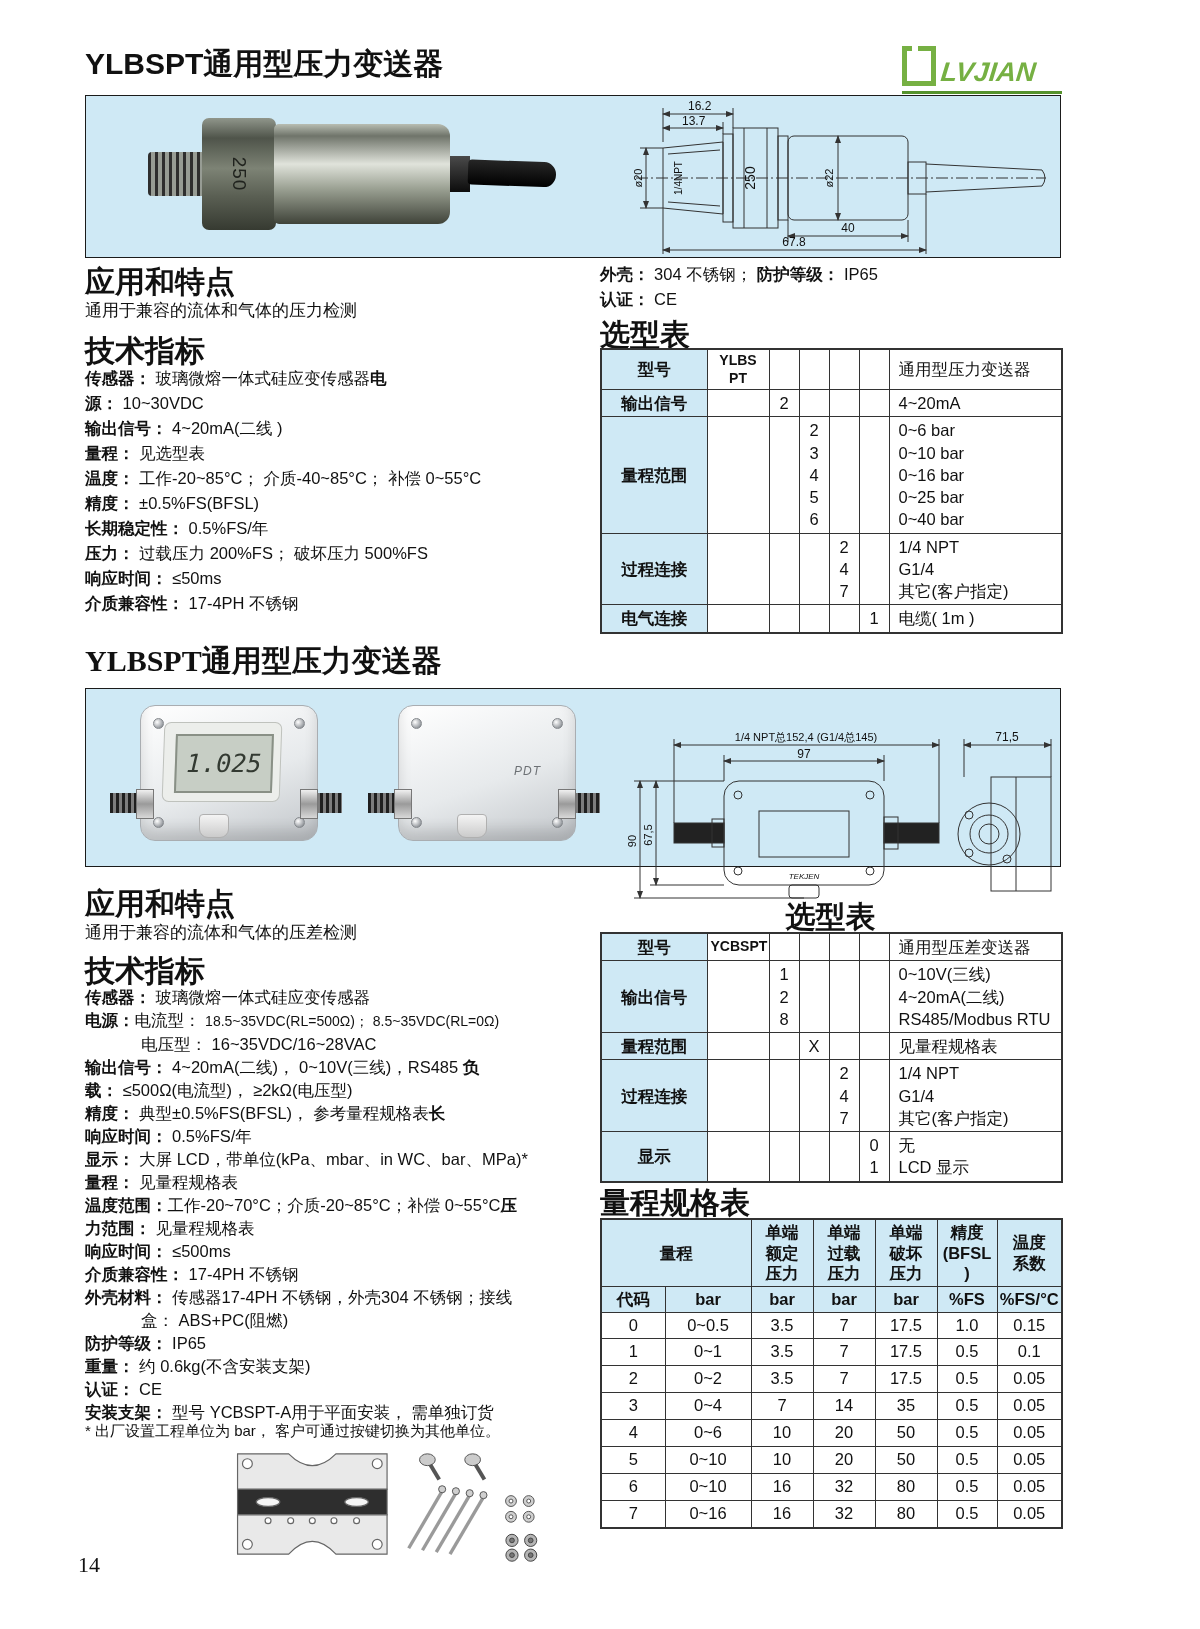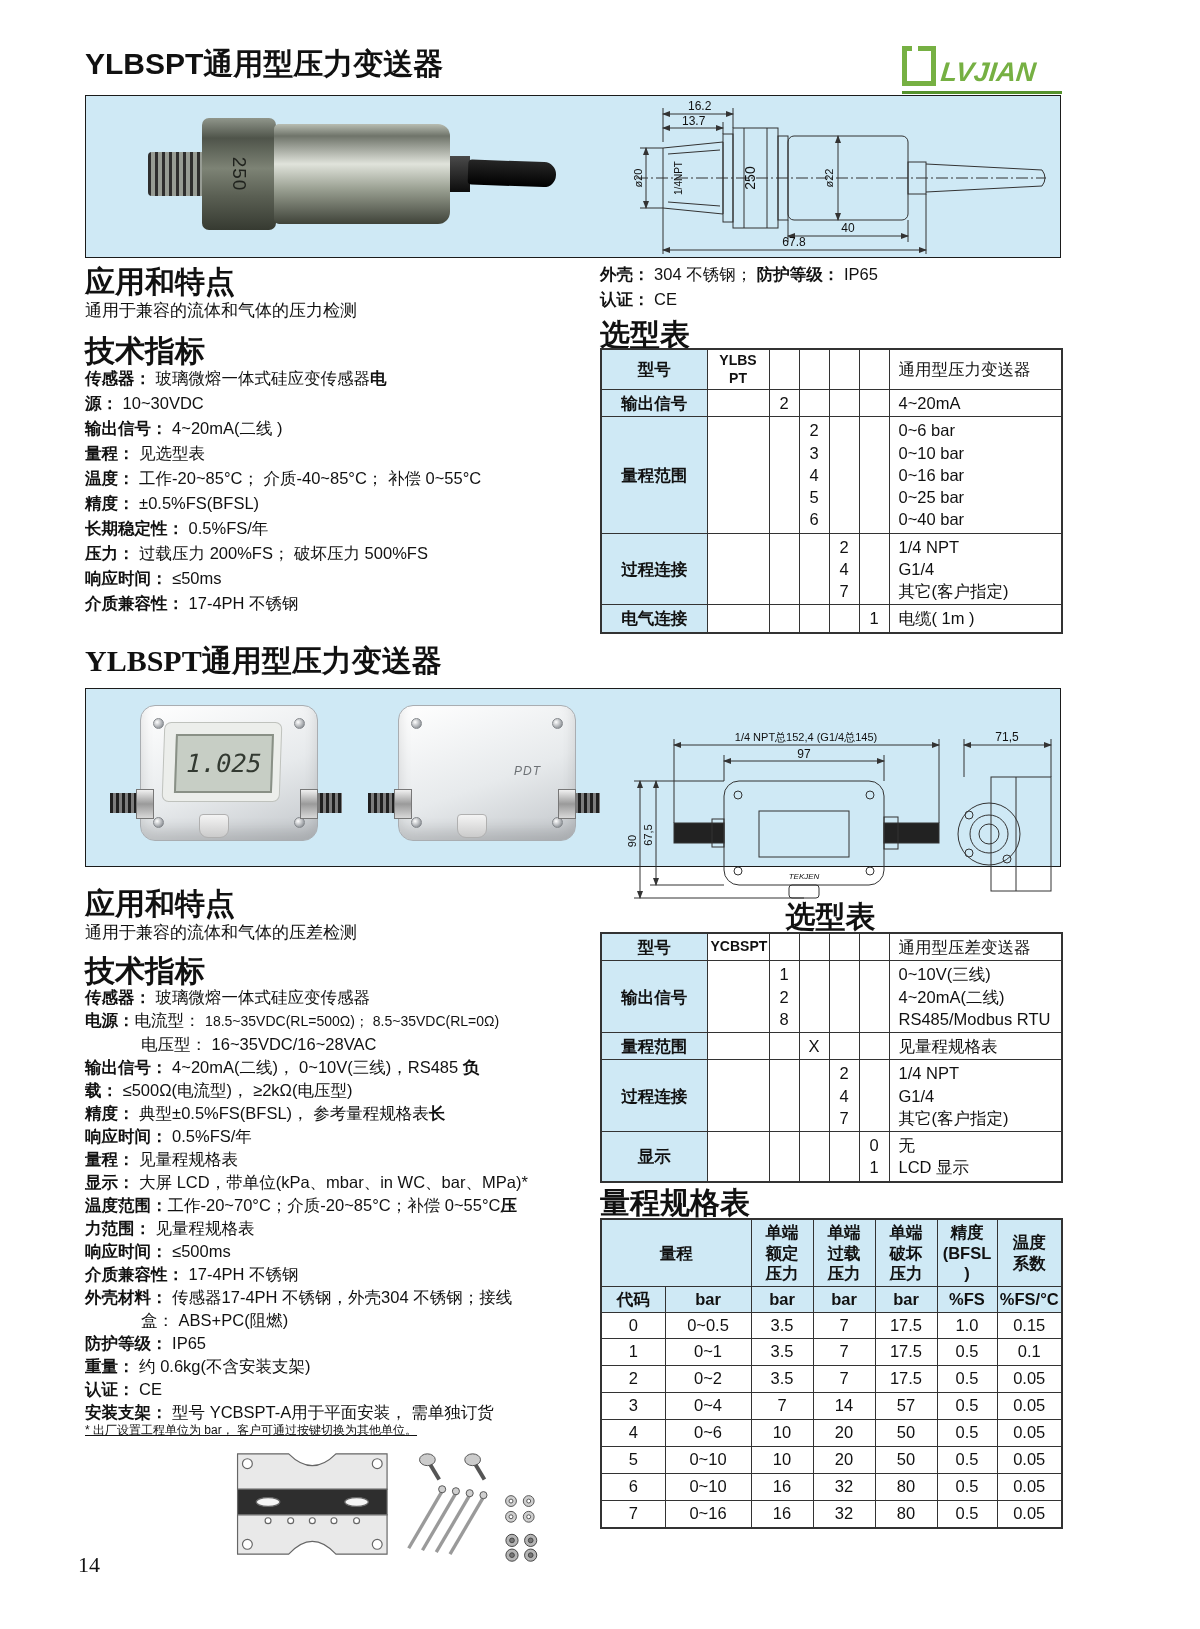--- a/index.html
+++ b/index.html
@@ -8,21 +8,21 @@
   .h1{font-size:30px;font-weight:bold;letter-spacing:0;}
   .h1.serif{font-family:"Liberation Serif","DejaVu Serif",serif;}
   .h2{font-size:30px;font-weight:bold;}
   .bluebox{background:#cfe9f5;border:1px solid #1b1b1b;}
   .bodytxt{font-size:17px;}
   .spec{font-size:16.5px;line-height:25px;}
   .spec2 .spec{line-height:23px;}
   .spec.ind{padding-left:56px;}
   .bld{font-weight:bold;}
   .sml{font-size:14px;}
-  .footnote{font-size:12px;text-decoration:underline;}
+  .footnote{font-size:15px;}
   
   .logo{display:flex;align-items:flex-end;gap:5px;border-bottom:3px solid #55922c;padding-bottom:5px;}
   .logo-mark{position:relative;width:24px;height:30px;border:5px solid #76b043;display:inline-block;}
   .logo-mark::after{content:"";position:absolute;left:5px;top:-5px;width:6px;height:5px;background:#fff;}
   .logo-text{font-size:27px;font-weight:bold;font-style:italic;color:#76b043;transform:skewX(-6deg);line-height:1;}
   
   table{border-collapse:collapse;table-layout:fixed;}
   .sel{width:461px;border:2px solid #333;}
   .sel td{border:1px solid #333;font-size:16.5px;text-align:center;vertical-align:middle;white-space:pre-line;padding:2px 3px;line-height:1.35;}
   .sel td:first-child{background:#cfe9f5;font-weight:600;}
@@ -312,22 +312,22 @@
 
 <div class="abs spec2" style="left:85px;top:986px;width:520px;">
 
 <div class="spec" style=""><span class="bld">传感器：</span><span>  玻璃微熔一体式硅应变传感器</span></div>
     <div class="spec" style=""><span class="bld">电源：</span><span>电流型： </span><span class="sml">18.5~35VDC(RL=500Ω)； 8.5~35VDC(RL=0Ω)</span></div>
     <div class="spec ind" style=""><span>电压型：  16~35VDC/16~28VAC</span></div>
     <div class="spec" style=""><span class="bld">输出信号：</span><span>  4~20mA(二线)，  0~10V(三线)，RS485 </span><span class="bld">负</span></div>
     <div class="spec" style=""><span class="bld">载：</span><span>  ≤500Ω(电流型)，  ≥2kΩ(电压型)</span></div>
     <div class="spec" style=""><span class="bld">精度：</span><span>  典型±0.5%FS(BFSL)，  参考量程规格表</span><span class="bld">长</span></div>
     <div class="spec" style=""><span class="bld">响应时间：</span><span>  0.5%FS/年</span></div>
+    <div class="spec" style=""><span class="bld">显示：</span><span> 大屏 LCD，带单位(kPa、mbar、in WC、bar、MPa)*</span></div>
     <div class="spec" style=""><span class="bld">量程：</span><span>  见量程规格表</span></div>
-    <div class="spec" style=""><span class="bld">显示：</span><span> 大屏 LCD，带单位(kPa、mbar、in WC、bar、MPa)*</span></div>
     <div class="spec" style=""><span class="bld">温度范围：</span><span>工作-20~70°C；介质-20~85°C；补偿 0~55°C</span><span class="bld">压</span></div>
     <div class="spec" style=""><span class="bld">力范围：</span><span>  见量程规格表</span></div>
     <div class="spec" style=""><span class="bld">响应时间：</span><span>  ≤500ms</span></div>
     <div class="spec" style=""><span class="bld">介质兼容性：</span><span>  17-4PH 不锈钢</span></div>
     <div class="spec" style=""><span class="bld">外壳材料：</span><span>  传感器17-4PH 不锈钢，外壳304 不锈钢；接线</span></div>
     <div class="spec ind" style=""><span>盒：  ABS+PC(阻燃)</span></div>
     <div class="spec" style=""><span class="bld">防护等级：</span><span>  IP65</span></div>
     <div class="spec" style=""><span class="bld">重量：</span><span>  约 0.6kg(不含安装支架)</span></div>
     <div class="spec" style=""><span class="bld">认证：</span><span>  CE</span></div>
     <div class="spec" style=""><span class="bld">安装支架：</span><span>  型号 YCBSPT-A用于平面安装，  需单独订货</span></div>
@@ -533,21 +533,21 @@
       <td>7</td>
       <td>17.5</td>
       <td>0.5</td>
       <td>0.05</td>
     </tr>
       <tr style="">
       <td>3</td>
       <td>0~4</td>
       <td>7</td>
       <td>14</td>
-      <td>57</td>
+      <td>35</td>
       <td>0.5</td>
       <td>0.05</td>
     </tr>
       <tr style="">
       <td>4</td>
       <td>0~6</td>
       <td>10</td>
       <td>20</td>
       <td>50</td>
       <td>0.5</td>

